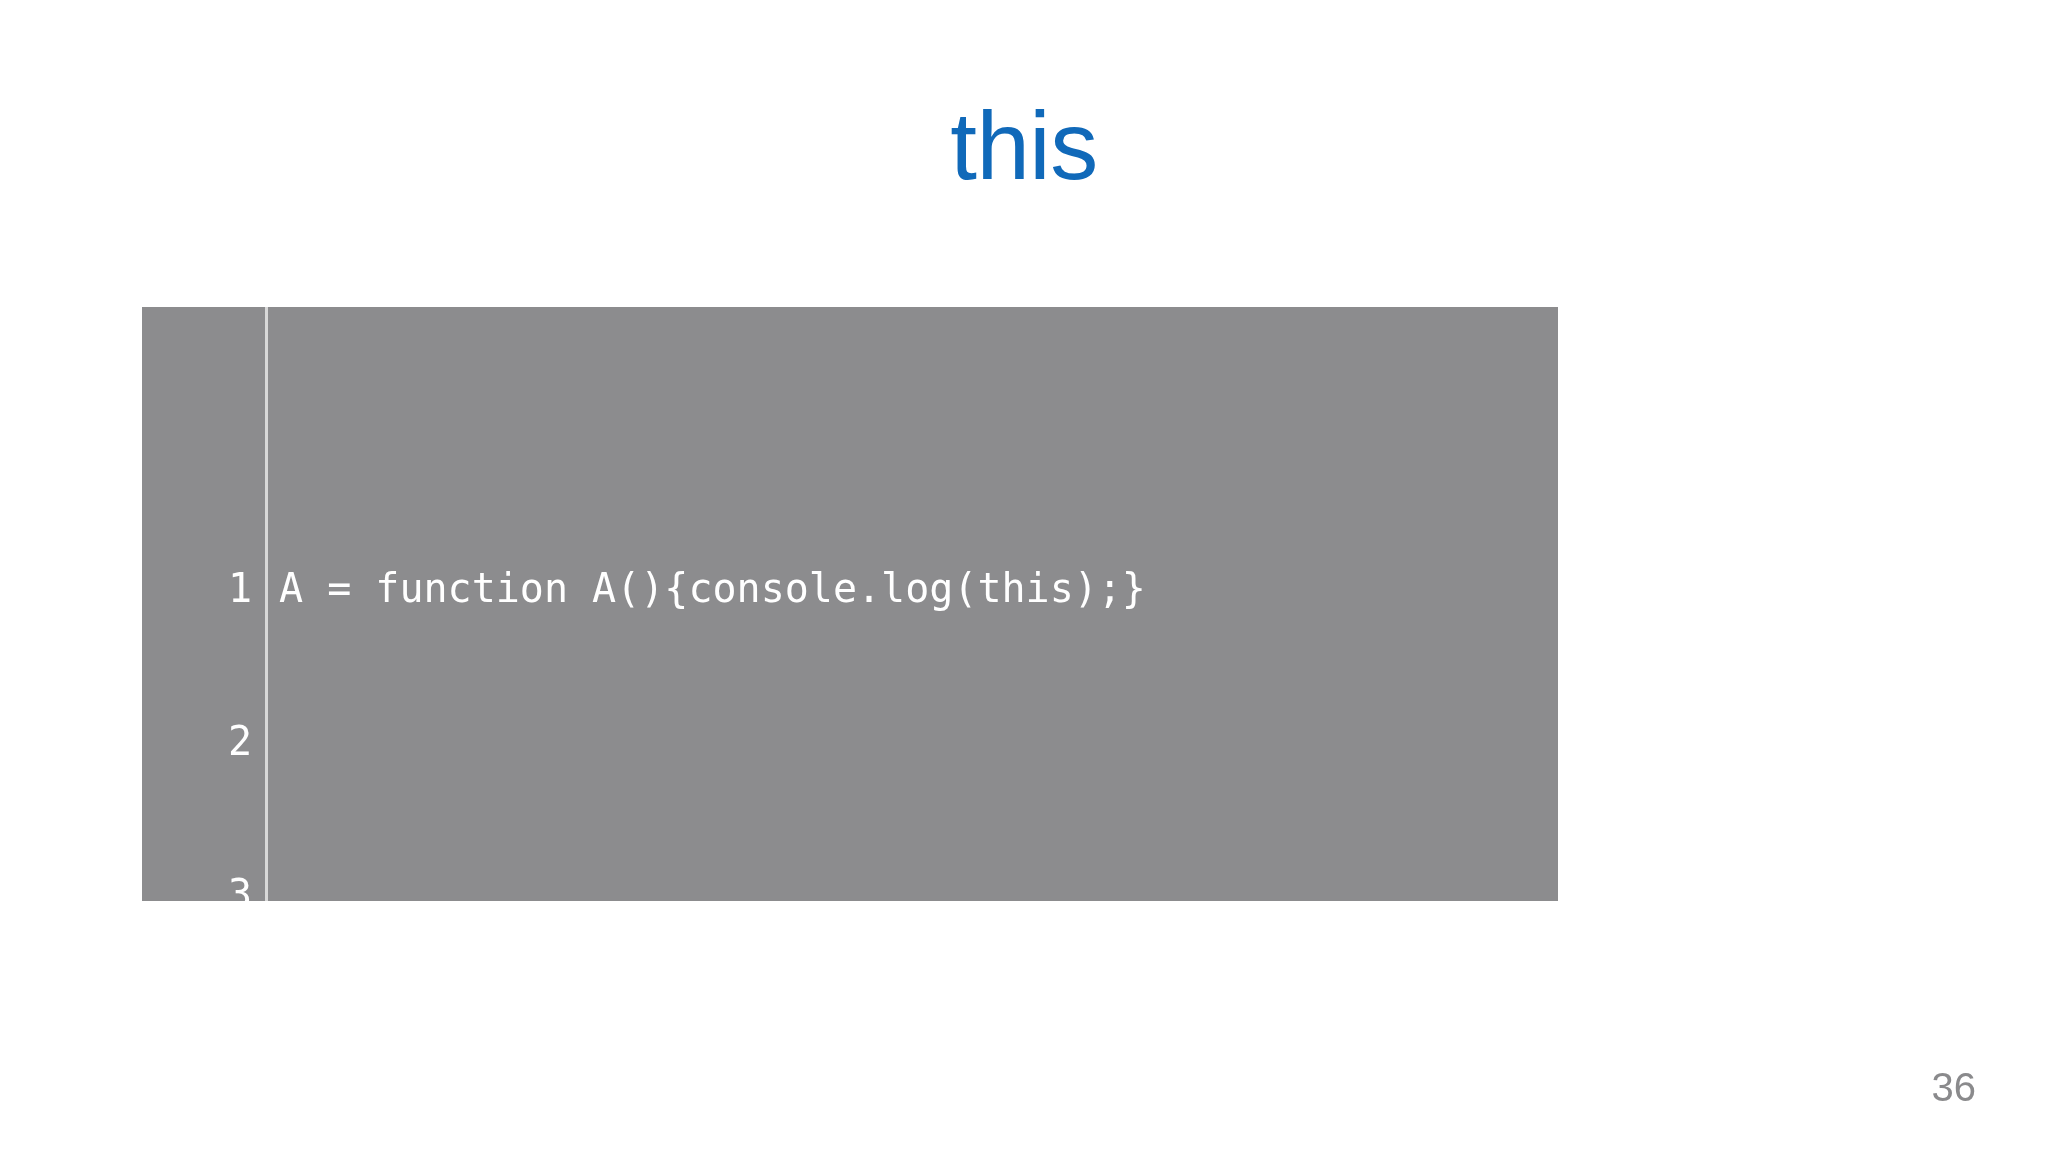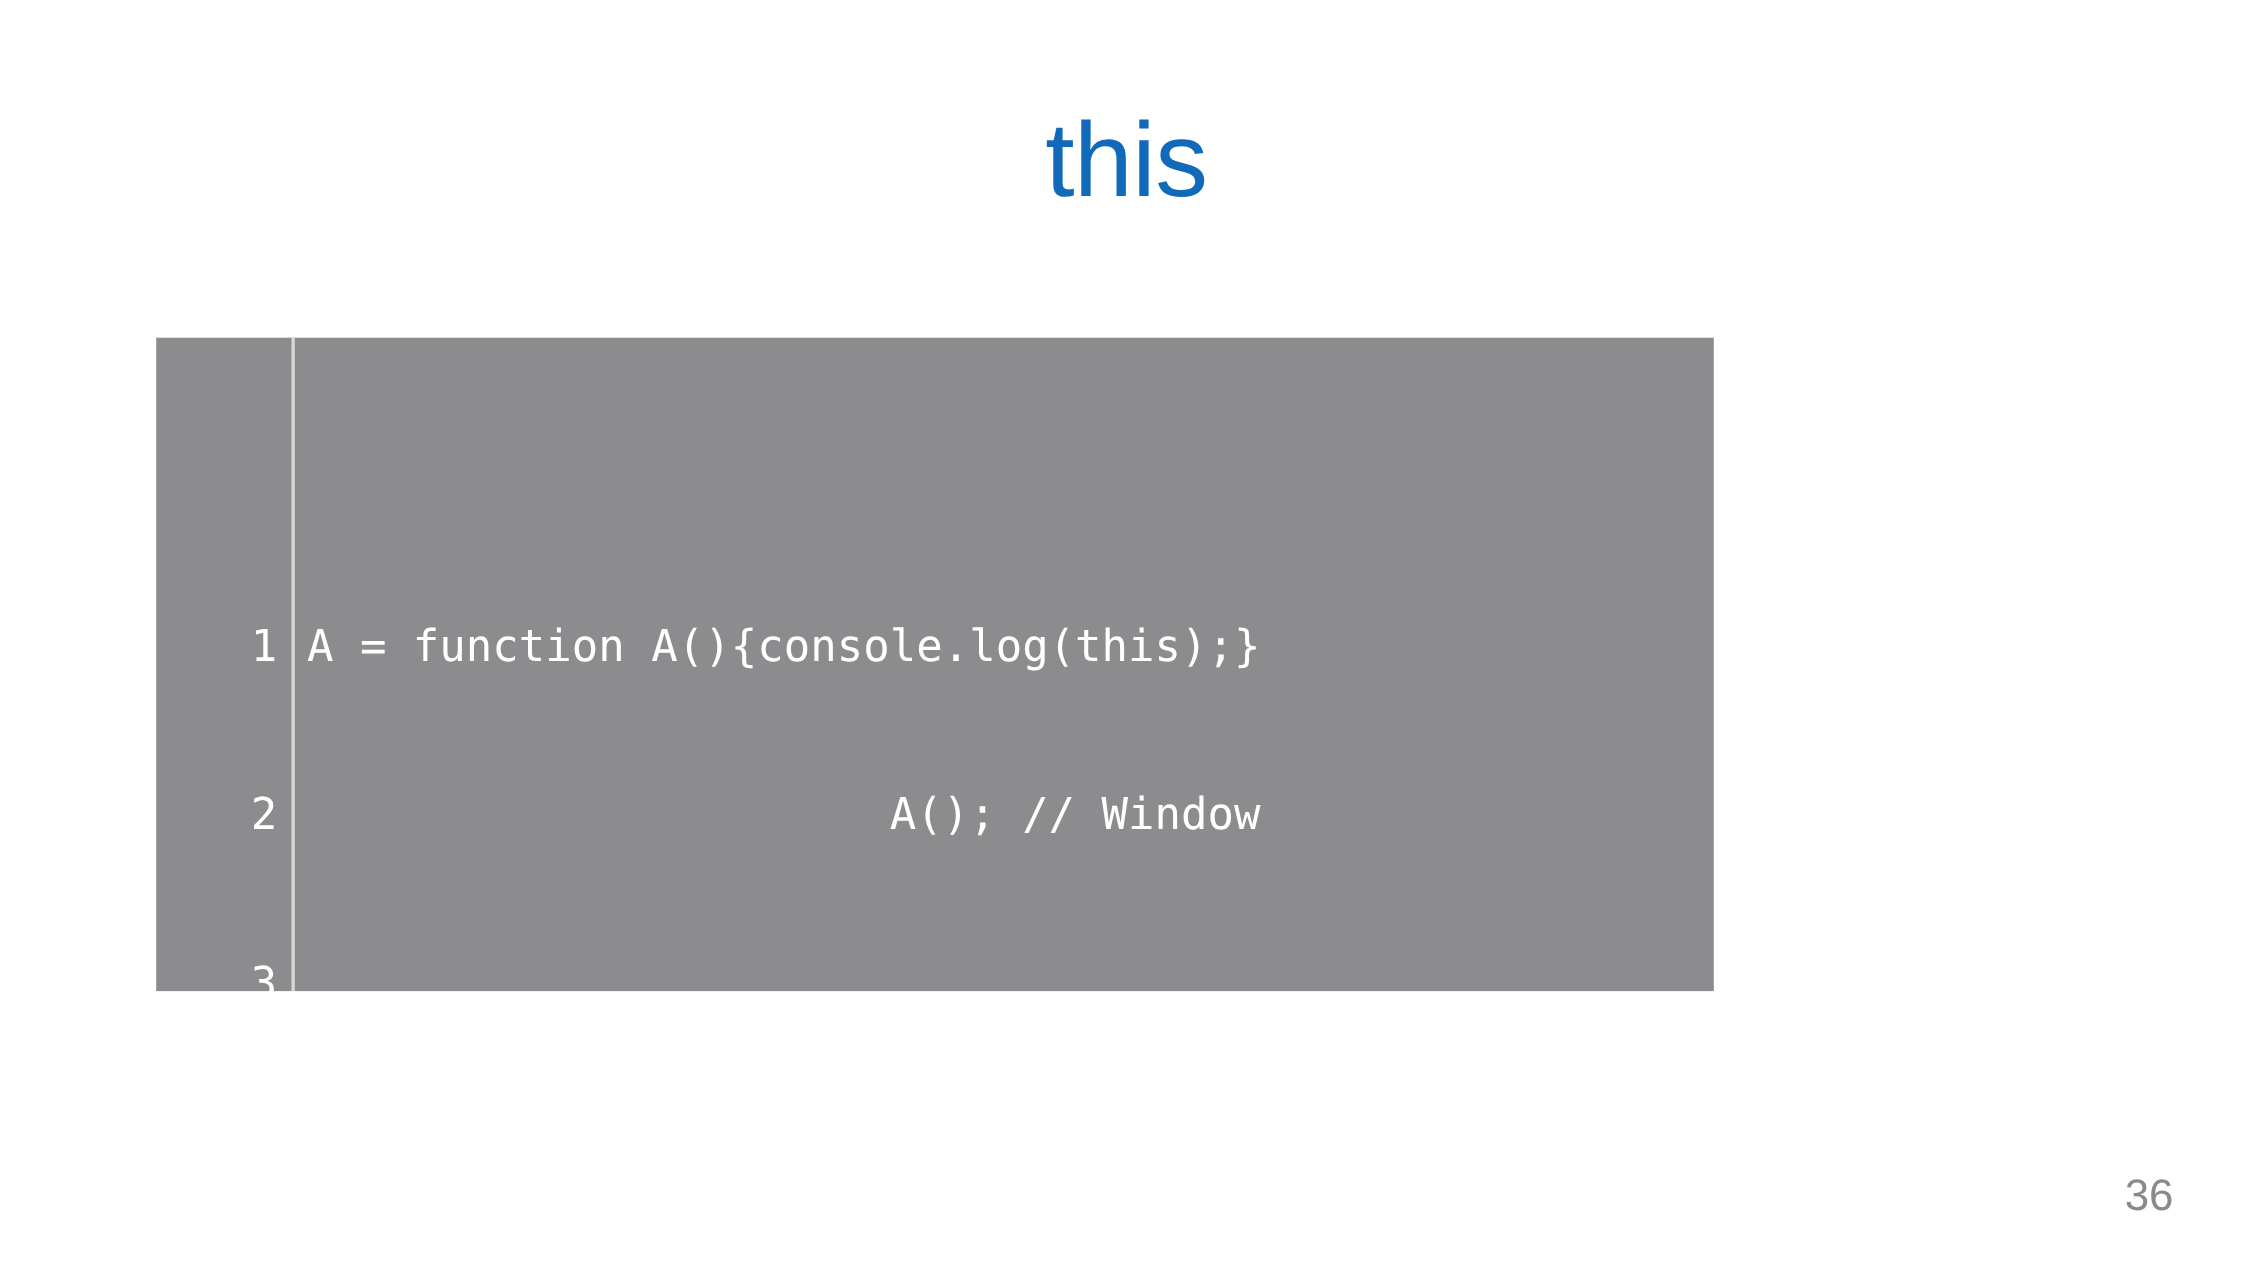--- a/index.html
+++ b/index.html
@@ -77,21 +77,20 @@
     font-size: 40px;
     line-height: 51px;
     color: #FFFFFF;
     white-space: pre;
   }
 
   .code-area {
     position: relative;
     flex: 1 1 auto;
     overflow: hidden;
-    text-align: right;
   }
 
   .code-lines {
     position: absolute;
     left: 11px;
     top: 154px;
     font-family: "DejaVu Sans Mono", "Liberation Mono", monospace;
     font-size: 40px;
     line-height: 51px;
     color: #FFFFFF;
@@ -137,21 +136,20 @@
         <div class="line-number">4</div>
         
         
       </div>
       <div class="gutter-sep"></div>
     </div>
 
     <div class="code-area">
       <div class="code-lines">
         <div class="code-line">A = function A(){console.log(this);}</div>
-        <div class="code-line">A(); // Window</div>
         <div class="code-line"></div>
         
         
         
       </div>
     </div>
 
   </div>
 
   <div class="page-number">36</div>

